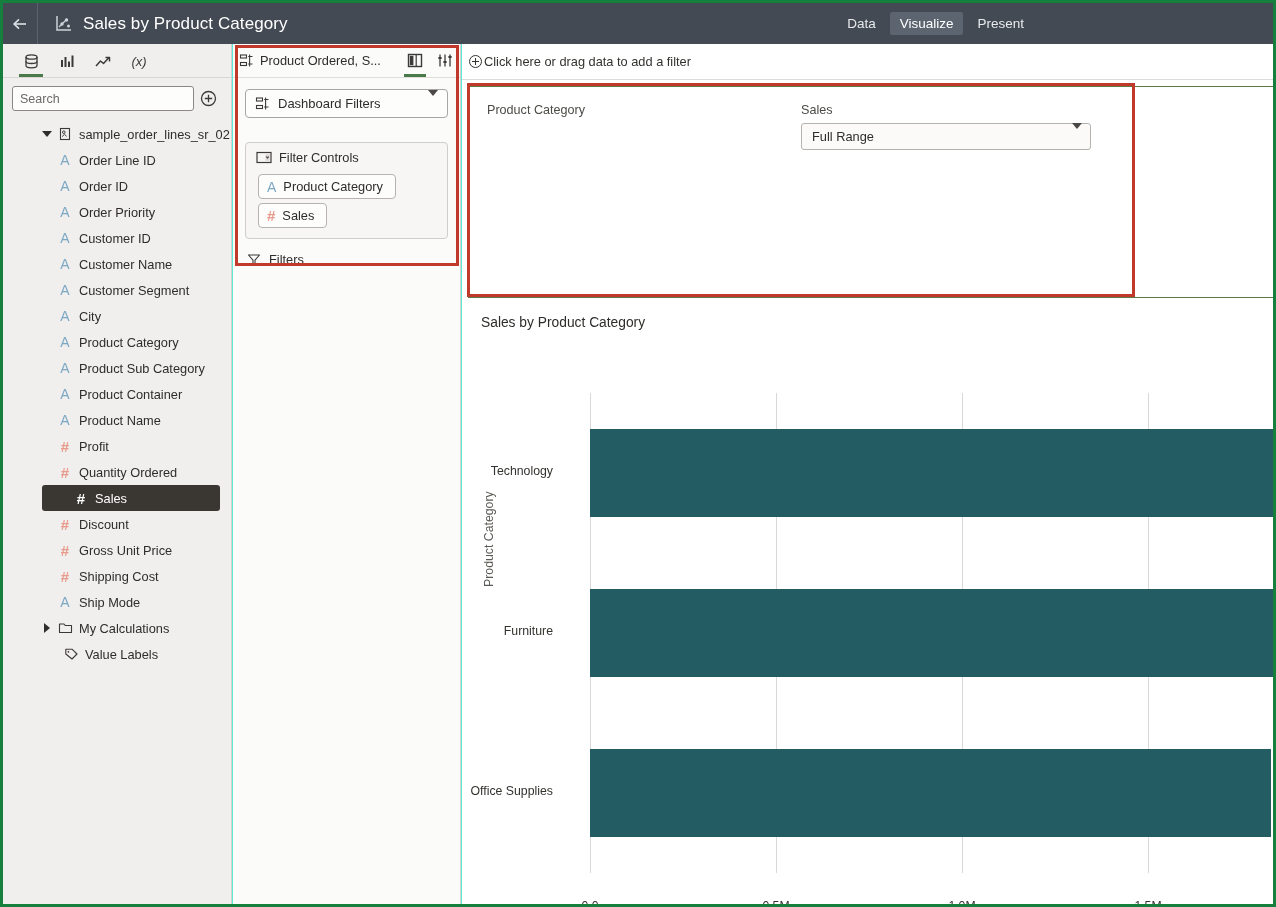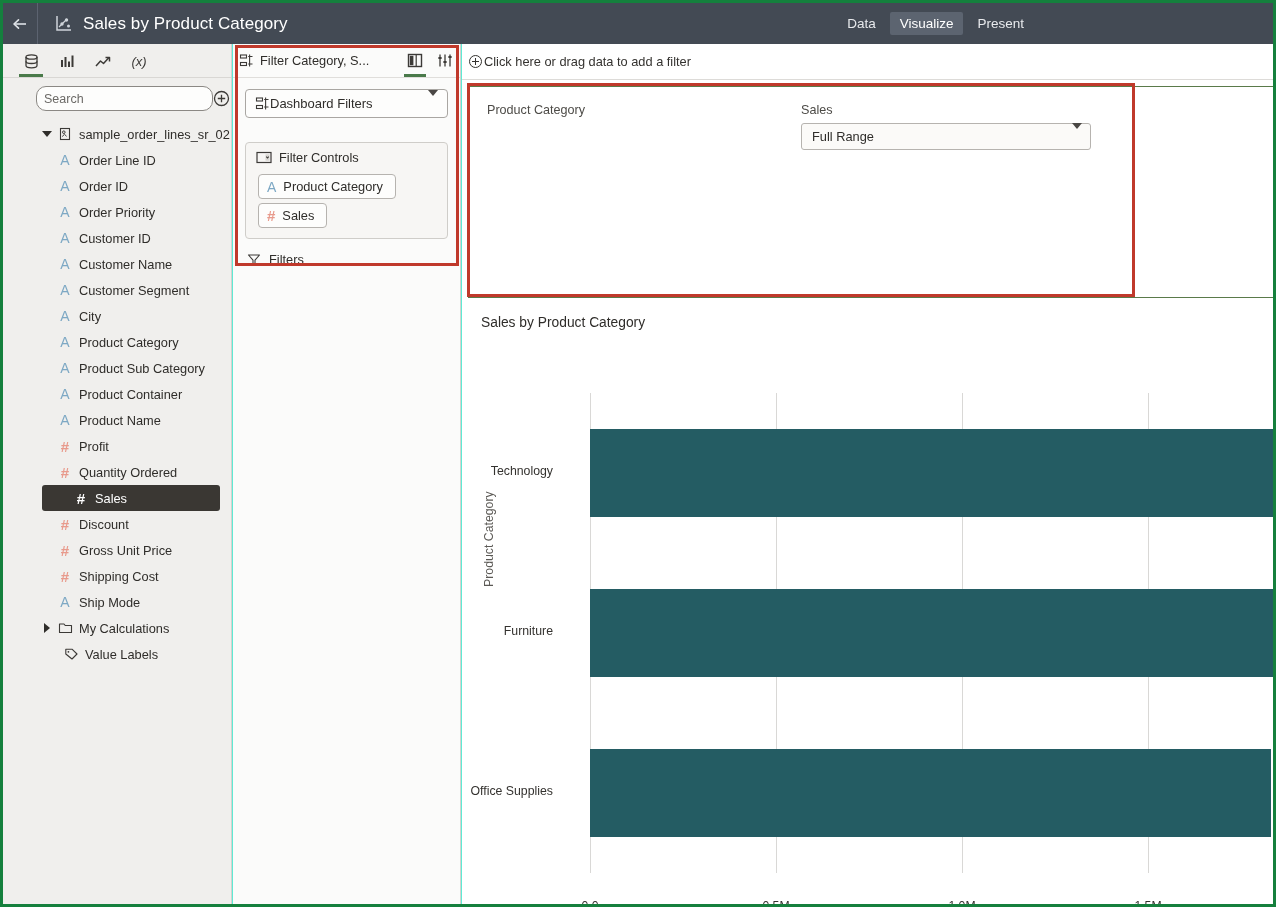--- a/index.html
+++ b/index.html
@@ -85,28 +85,27 @@
     position: absolute; bottom: 0; left: 6px; right: 6px;
     height: 3px; background: #4a7a4a;
   }
   .searchrow {
     display: flex; align-items: center;
     padding: 8px 9px 6px 9px;
   }
   .searchbox {
     flex: 1; height: 25px;
     border: 1px solid #8b8884;
-    border-radius: 10px;
+    border-radius: 3px;
     background: #fdfdfc;
     font-size: 12.5px;
     color: #3c3a37;
     padding: 0 7px;
     font-family: "Liberation Sans", sans-serif;
     outline: none;
-    margin-left: 24px;
   }
   .searchbox::placeholder { color: #6c6a67; }
   .addbtn {
     width: 28px; height: 25px;
     display: flex; align-items: center; justify-content: center;
     cursor: pointer;
   }
   .tree { padding-top: 4px; font-size: 12.8px; color: #2f2d2a; margin-left: 31px; }
   .tree-row {
     display: flex; align-items: center;
@@ -170,21 +169,21 @@
     height: 3px; background: #4a7a4a;
   }
   .dd-pill {
     margin: 11px 12px 0 12px;
     height: 29px;
     border: 1px solid #a9a6a2;
     border-radius: 4px;
     background: #fdfdfc;
     display: flex; align-items: center;
     padding: 0 9px;
-    gap: 0;
+    gap: 8px;
     font-size: 13px; color: #2f2d2a;
     cursor: pointer;
   }
   .dd-pill .caret { margin-left: auto; }
   .caret-dn { width:0;height:0;border-left:5px solid transparent;border-right:5px solid transparent;border-top:6px solid #4a4744; }
   .fc-box {
     margin: 24px 12px 0 12px;
     border: 1px solid #cfcdc9;
     border-radius: 4px;
     background: #f7f6f4;
@@ -492,21 +491,21 @@
   <div class="midpanel">
     <div class="mid-tabs">
       <div class="mid-tab-title">
         <span>
           <svg width="15" height="15" viewBox="0 0 15 15" style="display:block">
             <rect x="1.5" y="2" width="6" height="3" fill="none" stroke="#3c3a37" stroke-width="1.1"></rect>
             <rect x="1.5" y="9.5" width="6" height="3" fill="none" stroke="#3c3a37" stroke-width="1.1"></rect>
             <path d="M9.2 3.5 H13.5 M9.2 11 H13.5 M10.6 1.6 V13.4" stroke="#3c3a37" stroke-width="1.1"></path>
           </svg>
         </span>
-        <span>Filter Category, S...</span>
+        <span>Product Ordered, S...</span>
       </div>
       <div class="mid-tool">
         <svg width="16" height="15" viewBox="0 0 16 15">
           <rect x="1.5" y="1.5" width="13" height="12" fill="none" stroke="#3c3a37" stroke-width="1.4"></rect>
           <rect x="2.8" y="2.8" width="3.6" height="9.4" fill="#3c3a37"></rect>
           <path d="M9.2 1.5 V13.5" stroke="#3c3a37" stroke-width="1.2"></path>
         </svg>
         <div class="ul"></div>
       </div>
       <div class="mid-tool">

